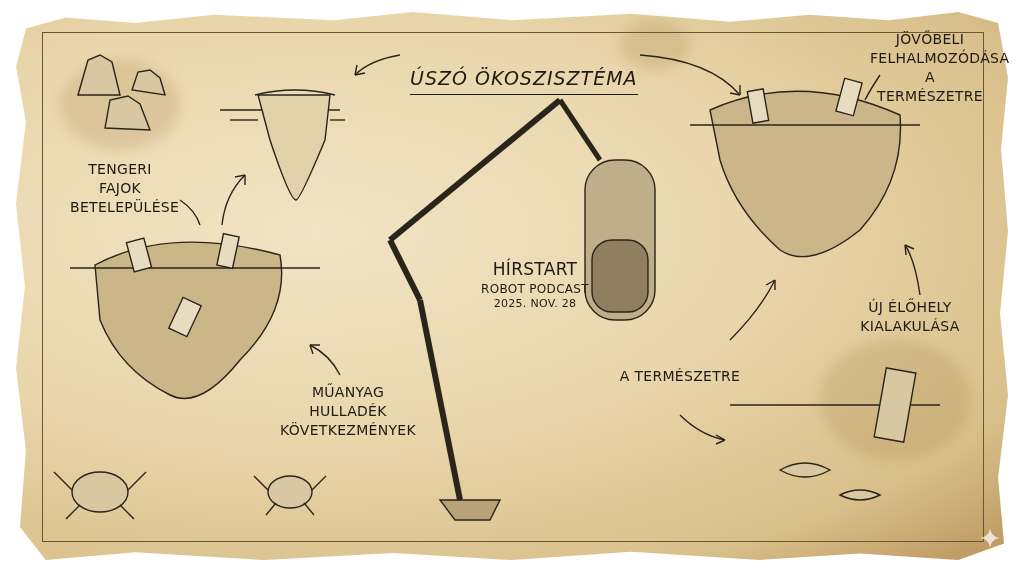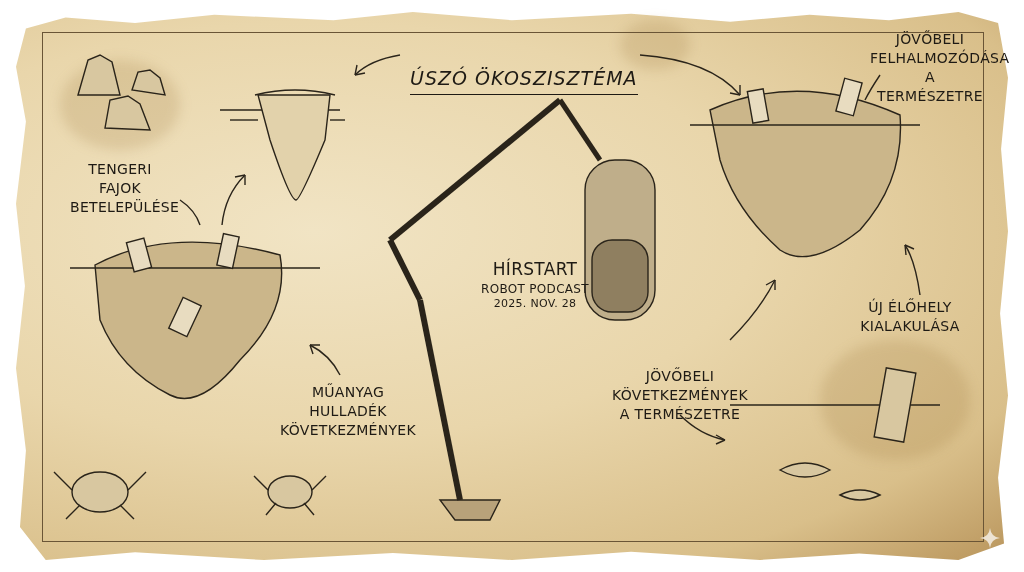--- a/index.html
+++ b/index.html
@@ -129,19 +129,18 @@
   <div>MŰANYAG HULLADÉK</div>
   <div>KÖVETKEZMÉNYEK</div>
 </div>
 
 <div class="label sm" style="left:860px;top:298px;width:100px;">
   <div>ÚJ ÉLŐHELY</div>
   <div>KIALAKULÁSA</div>
 </div>
 
 <div class="label sm" style="left:585px;top:367px;width:190px;">
-  <div>JÖVŐBELI KÖVETKEZMÉNYEK</div>
   <div>A TERMÉSZETRE</div>
 </div>
 
 <svg class="sparkle" viewBox="0 0 20 20">
   <path d="M10 0 Q11 9 20 10 Q11 11 10 20 Q9 11 0 10 Q9 9 10 0 Z" fill="#f4efe6" opacity="0.85"></path>
 </svg>
 
 </body></html>

